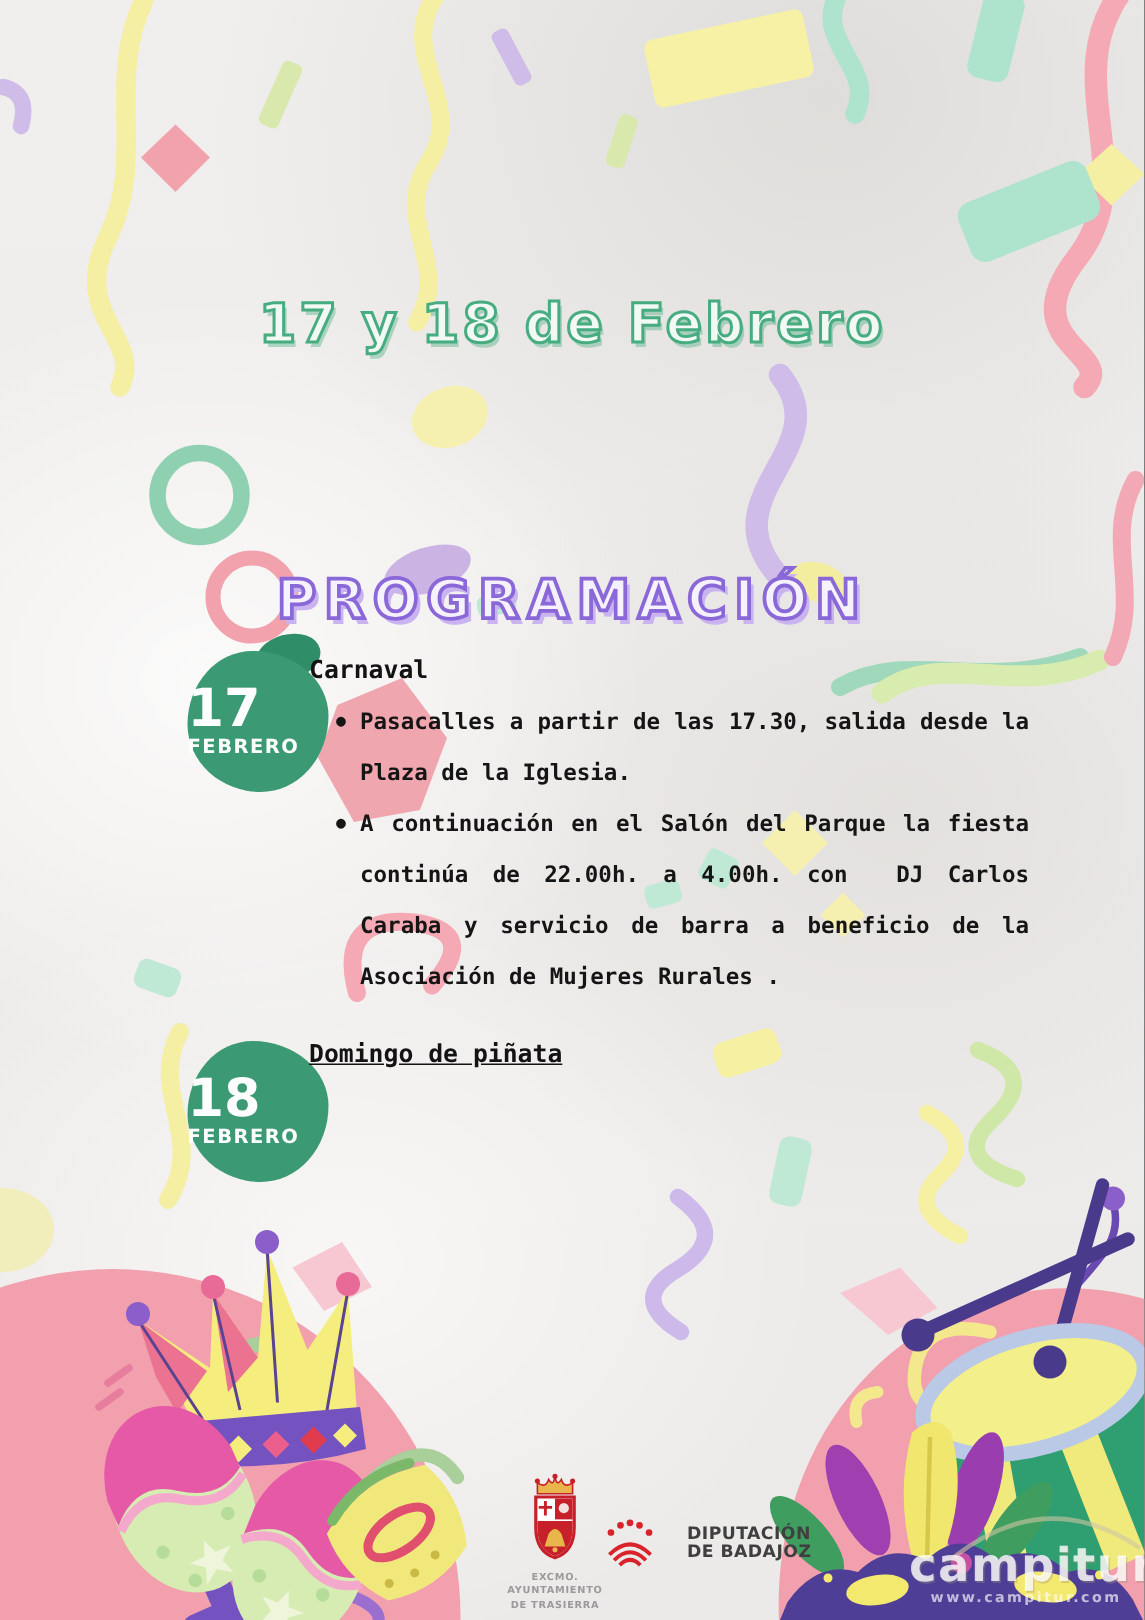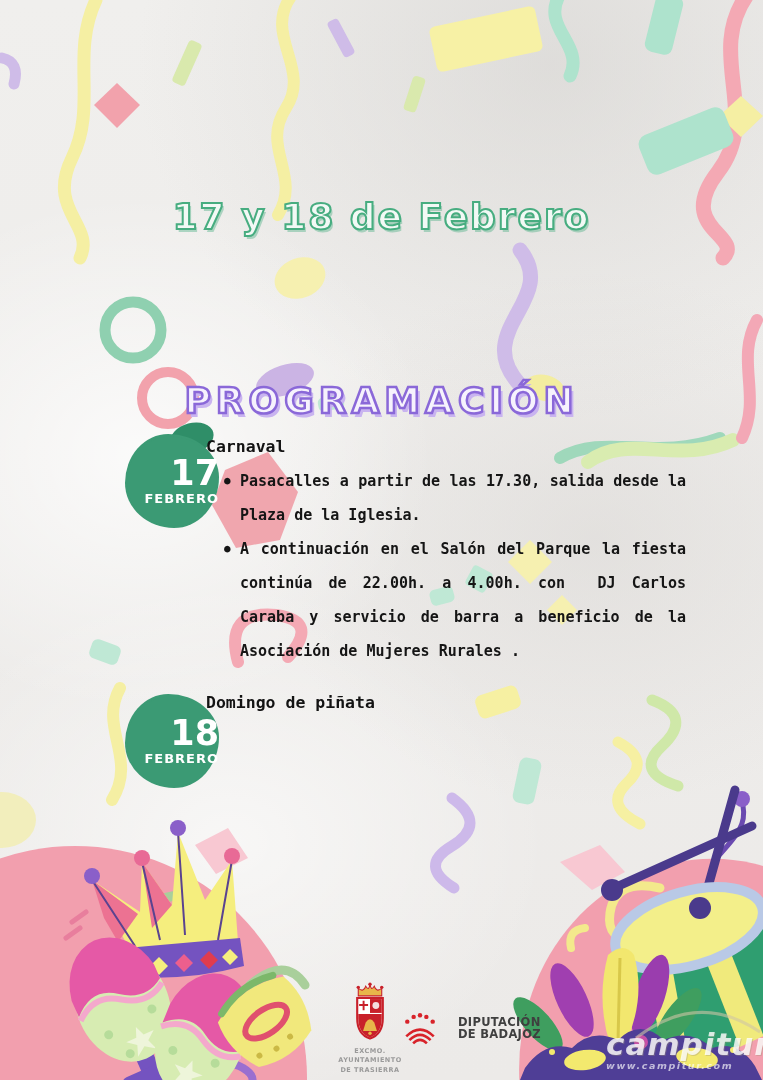--- a/index.html
+++ b/index.html
@@ -36,37 +36,37 @@
   }
   .section-title{
     top:380px;left:0;width:100%;text-align:center;
     font-weight:bold;font-size:36px;letter-spacing:5px;
     color:#f6f2fd;-webkit-text-stroke:2.5px #8a68d8;
     text-shadow:3px 4px 0 #c9b4f0;
   }
   .badge{
     width:94px;height:94px;left:125px;background:#3b9a74;color:#fff;
     border-radius:46% 54% 48% 52% / 52% 46% 54% 48%;
-    display:flex;flex-direction:column;align-items:flex-end;justify-content:center;
+    display:flex;flex-direction:column;align-items:flex-start;justify-content:center;
     text-align:center;
   }
   .badge::before{
     content:"";position:absolute;inset:2px;background:#3b9a74;
     border-radius:54% 46% 52% 48% / 48% 54% 46% 52%;
     transform:rotate(28deg);z-index:-1;
   }
   .badge-17{top:434px;} .badge-18{top:694px;}
   .badge .day{font-weight:bold;font-size:35px;line-height:36px;}
   .badge .month{font-weight:bold;font-size:13px;letter-spacing:1px;line-height:16px;}
 
   .event-heading{
     left:206px;font-family:"DejaVu Sans Mono",monospace;
     font-weight:bold;font-size:16.5px;color:#131313;
   }
-  .heading-1{top:437px;} .heading-2{top:693px;}
+  .heading-1{top:437px;} .heading-2{top:693px;text-decoration:underline;}
 
   .event-list{
     left:220px;width:466px;margin:0;padding:0;list-style:none;
   }
   .list-1{top:464px;} .list-2{top:720px;}
   .event-list li{
     position:relative;padding-left:20px;
     font-family:"DejaVu Sans Mono",monospace;font-weight:bold;
     font-size:15px;line-height:34px;color:#151515;
     text-align:justify;
@@ -82,21 +82,21 @@
   }
   .crest-caption span{display:block;}
   .dip-text{
     left:458px;top:1016px;width:110px;
     font-weight:bold;color:#3f3f3f;font-size:11.5px;line-height:12px;letter-spacing:.3px;
   }
   .crest-svg{position:absolute;left:344px;top:982px;z-index:2;}
   .dip-svg{position:absolute;left:402px;top:1010px;z-index:2;}
 
   .watermark{
-    left:606px;top:1028px;width:156px;z-index:3;font-style:italic;
+    left:606px;top:1028px;width:156px;text-align:center;z-index:3;
   }
   .watermark .wm-name{
     font-weight:bold;font-size:31px;line-height:32px;letter-spacing:1px;
     color:rgba(255,255,255,.8);text-shadow:1px 1px 0 rgba(160,150,120,.35);
   }
   .watermark .wm-url{
     font-size:9.5px;letter-spacing:1.6px;color:rgba(255,255,255,.65);
     margin-top:0px;font-weight:bold;
   }
 </style>

